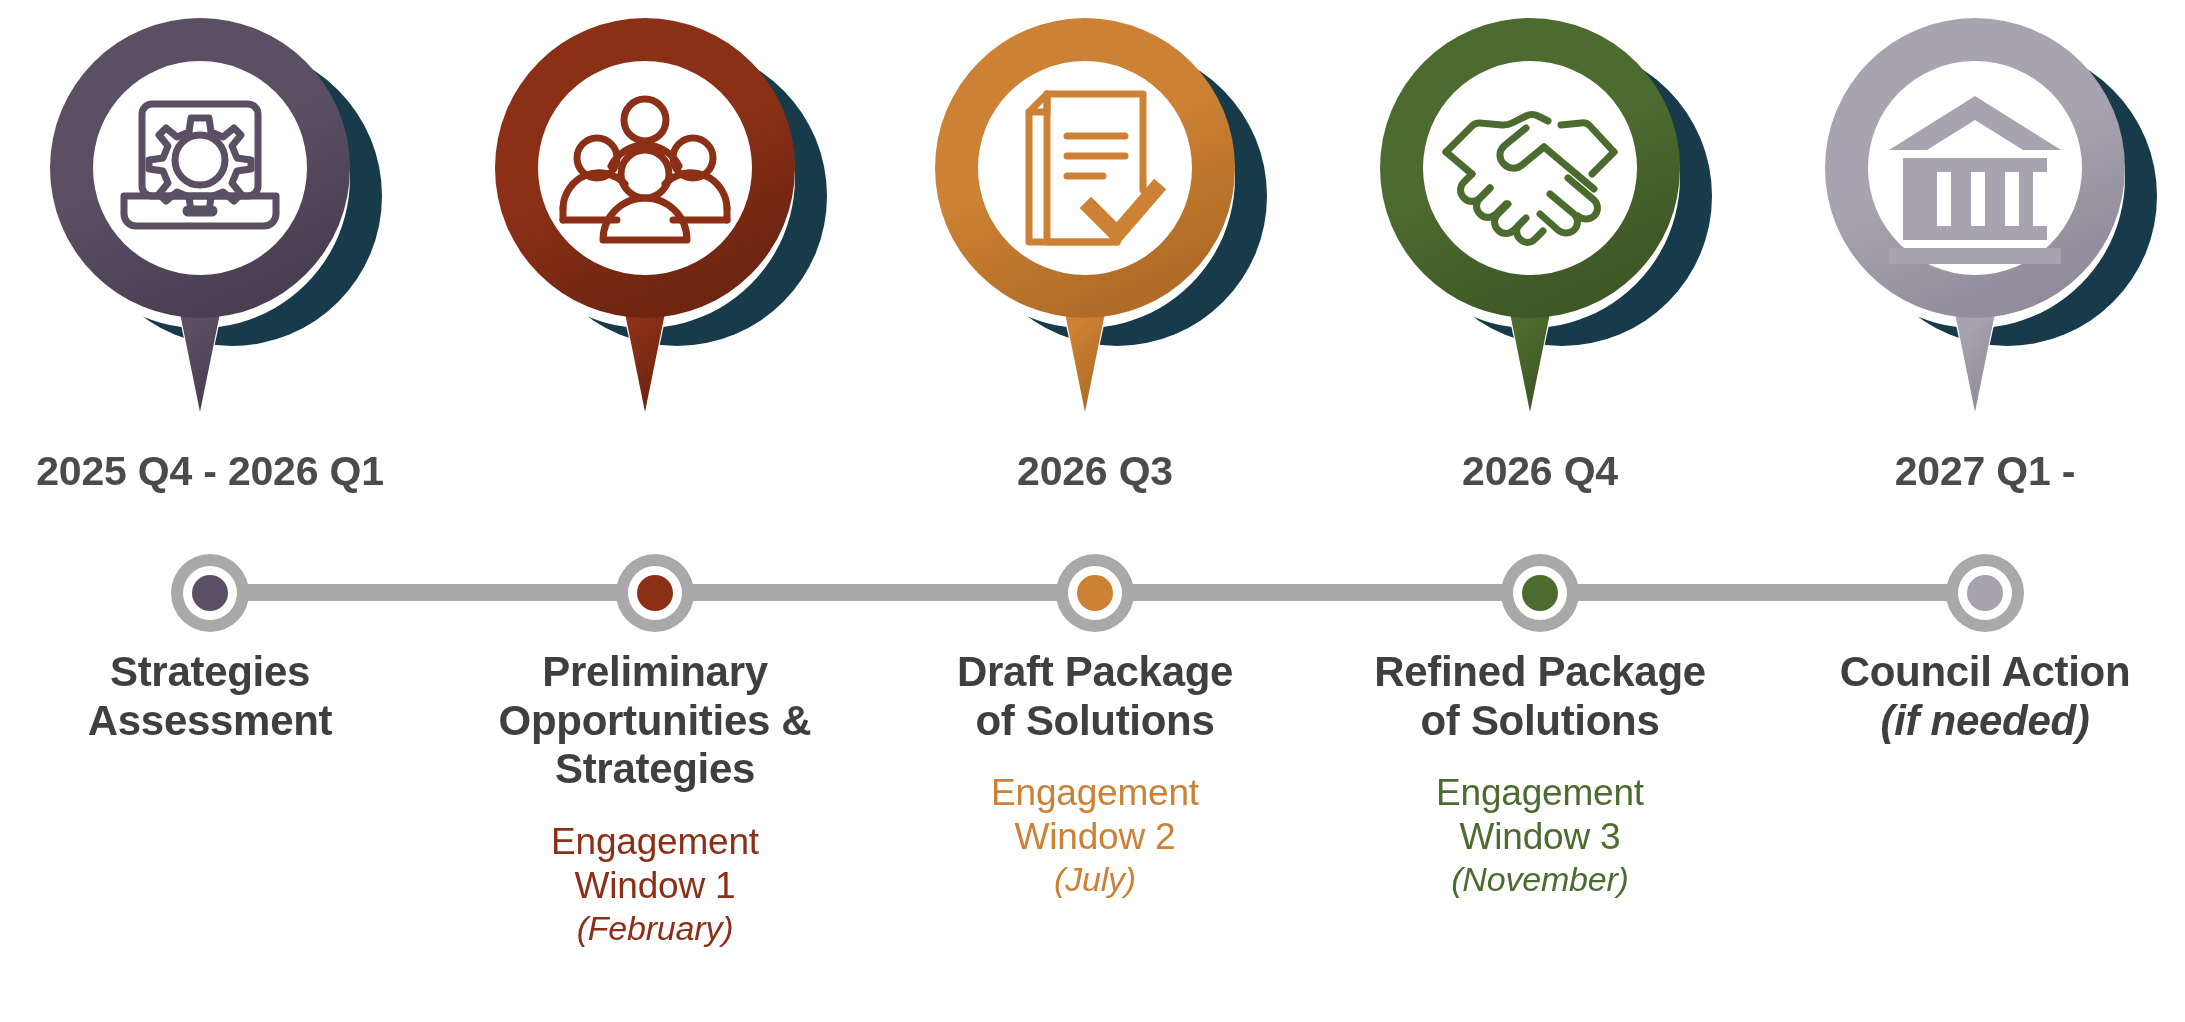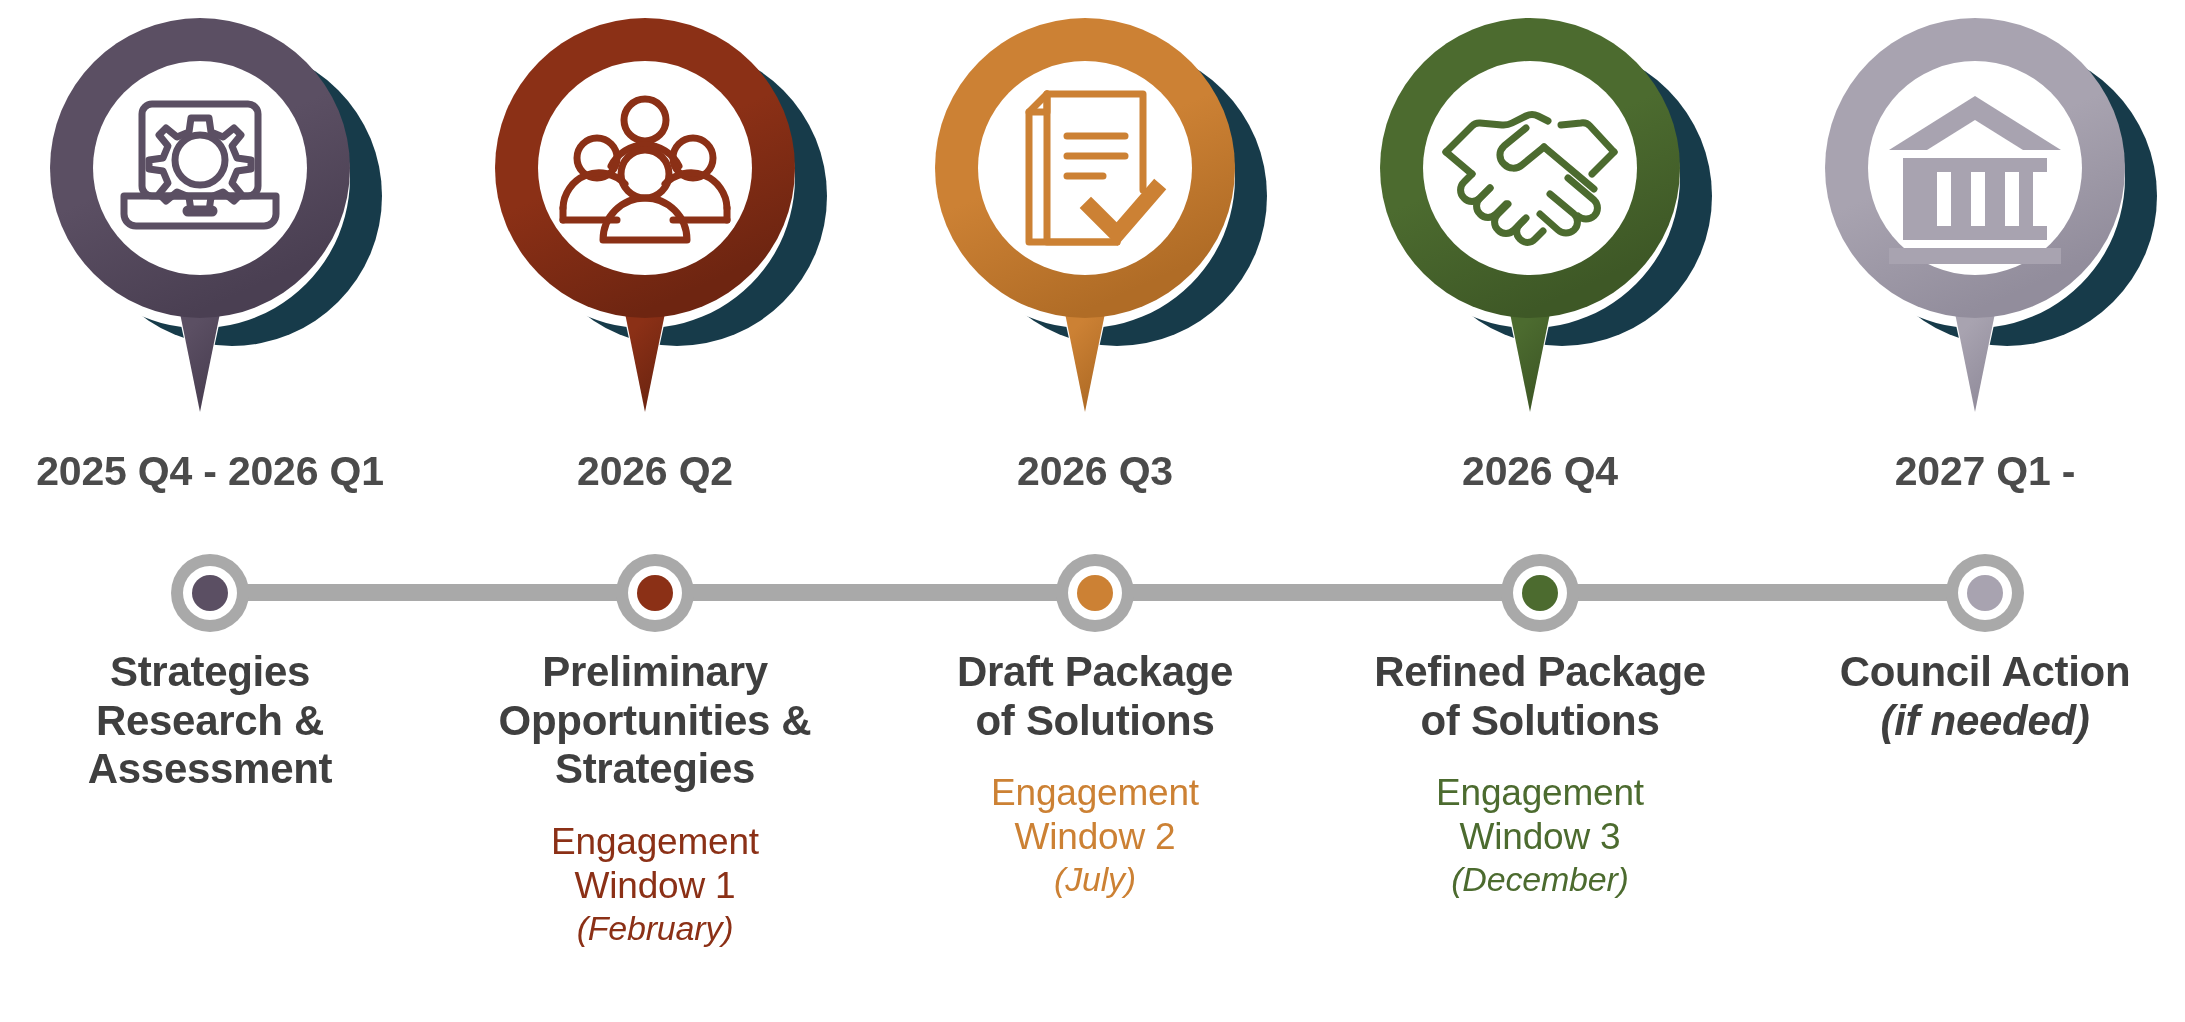--- a/index.html
+++ b/index.html
@@ -317,21 +317,20 @@
             <rect x="28" y="104" width="14" height="54" fill="#a8a3b0"></rect>
             <rect x="28" y="158" width="144" height="14" fill="#a8a3b0"></rect>
             <rect x="14" y="180" width="172" height="16" fill="#a8a3b0"></rect>  
           </g>
         </svg>
       </div>
     </div>
 
   <div class="date-row">
       <div class="date-label" style="left: -10px;">2025 Q4 - 2026 Q1</div>
-      <div class="date-label" style="left: 435px;">2026 Q2</div>
       <div class="date-label" style="left: 875px;">2026 Q3</div>
       <div class="date-label" style="left: 1320px;">2026 Q4</div>
       <div class="date-label" style="left: 1765px;">2027 Q1 -</div>
     </div>
 
   <div class="track-wrap">
       <div class="track-bar" style="left: 210px; width: 1775px; background: rgb(169, 169, 169);"></div>
       <div class="track-node" style="left: 171px; background: rgb(169, 169, 169);">
         <div class="track-node-inner">
           <div class="track-node-dot" style="background: rgb(91, 79, 99);"></div>
@@ -356,21 +355,20 @@
         <div class="track-node-inner">
           <div class="track-node-dot" style="background: rgb(168, 163, 176);"></div>
         </div>
       </div>
     </div>
 
   <div class="stages">
       <div class="stage-col" style="left: 0px;">
         <div class="stage-title">
           <span style="display: block;">Strategies</span>
-          <span style="display: block;">Research &amp;</span>
           <span style="display: block;">Assessment</span>
         </div>
       </div>
       <div class="stage-col" style="left: 445px;">
         <div class="stage-title">
           <span style="display: block;">Preliminary</span>
           <span style="display: block;">Opportunities &amp;</span>
           <span style="display: block;">Strategies</span>
         </div>
         <div class="engagement" style="color: rgb(139, 48, 22);">
@@ -391,21 +389,21 @@
         </div>
       </div>
       <div class="stage-col" style="left: 1330px;">
         <div class="stage-title">
           <span style="display: block;">Refined Package</span>
           <span style="display: block;">of Solutions</span>
         </div>
         <div class="engagement" style="color: rgb(76, 107, 47);">
           <span style="display: block;">Engagement</span>
           <span style="display: block;">Window 3</span>
-          <span class="month">(December)</span>
+          <span class="month">(November)</span>
         </div>
       </div>
       <div class="stage-col" style="left: 1775px;">
         <div class="stage-title">
           <span style="display: block;">Council Action</span>
           <span class="sub-italic">(if needed)</span>
         </div>
       </div>
     </div>
 

